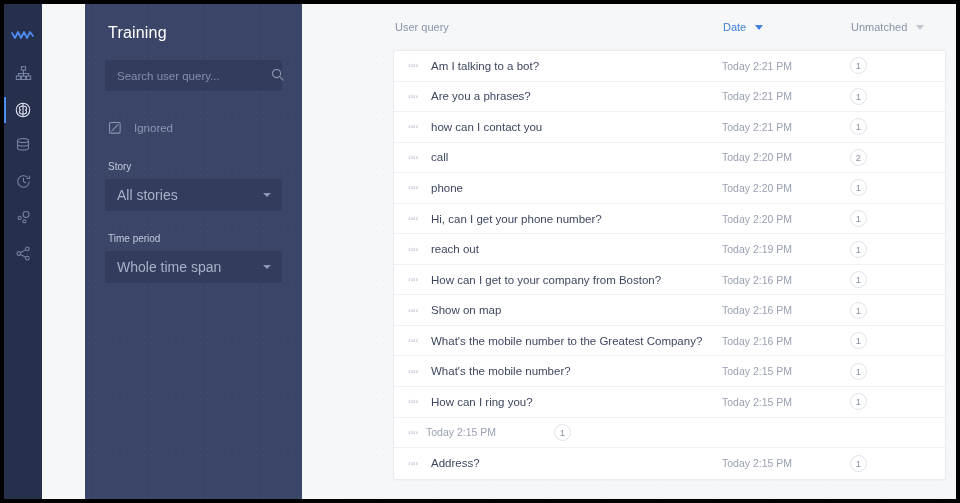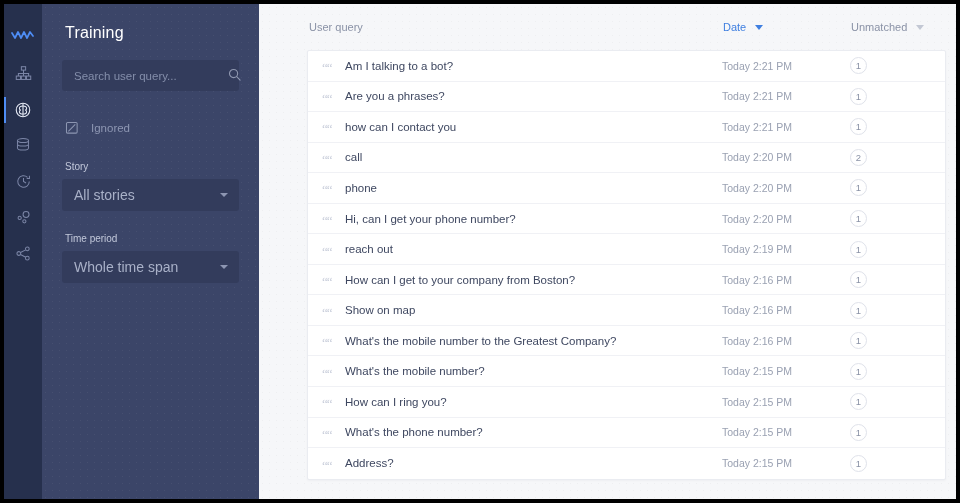--- a/index.html
+++ b/index.html
@@ -9,20 +9,21 @@
     font-family: "Liberation Sans", sans-serif;
     overflow: hidden;
   }
   .frame {
     position: absolute;
     left: 4px; top: 4px;
     width: 952px; height: 495px;
     background: #f6f7f9;
     display: flex;
     overflow: hidden;
+    gap: 43px;
   }
 
   
   .rail {
     width: 38px;
     flex: 0 0 38px;
     background: #26304d;
     position: relative;
     padding-top: 14px;
   }
@@ -448,21 +449,20 @@
     <span class="quote-ic">““</span>
     <span class="q-text">How can I ring you?</span>
     <span class="r-date">Today 2:15 PM</span>
     <span class="r-count">
       <span class="count-circle">1</span>
     </span>
   </div>
 
   <div class="row">
     <span class="quote-ic">““</span>
-    <span class="q-text">What's the phone number?</span>
     <span class="r-date">Today 2:15 PM</span>
     <span class="r-count">
       <span class="count-circle">1</span>
     </span>
   </div>
 
   <div class="row">
     <span class="quote-ic">““</span>
     <span class="q-text">Address?</span>
     <span class="r-date">Today 2:15 PM</span>

